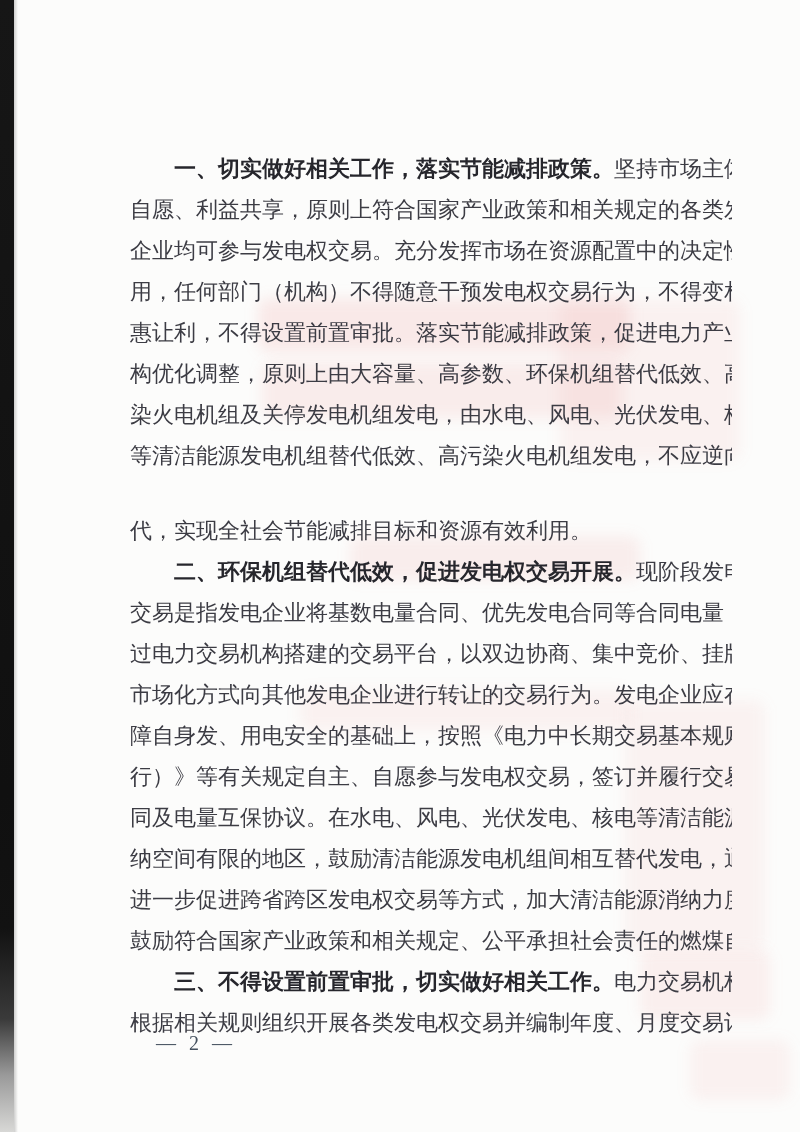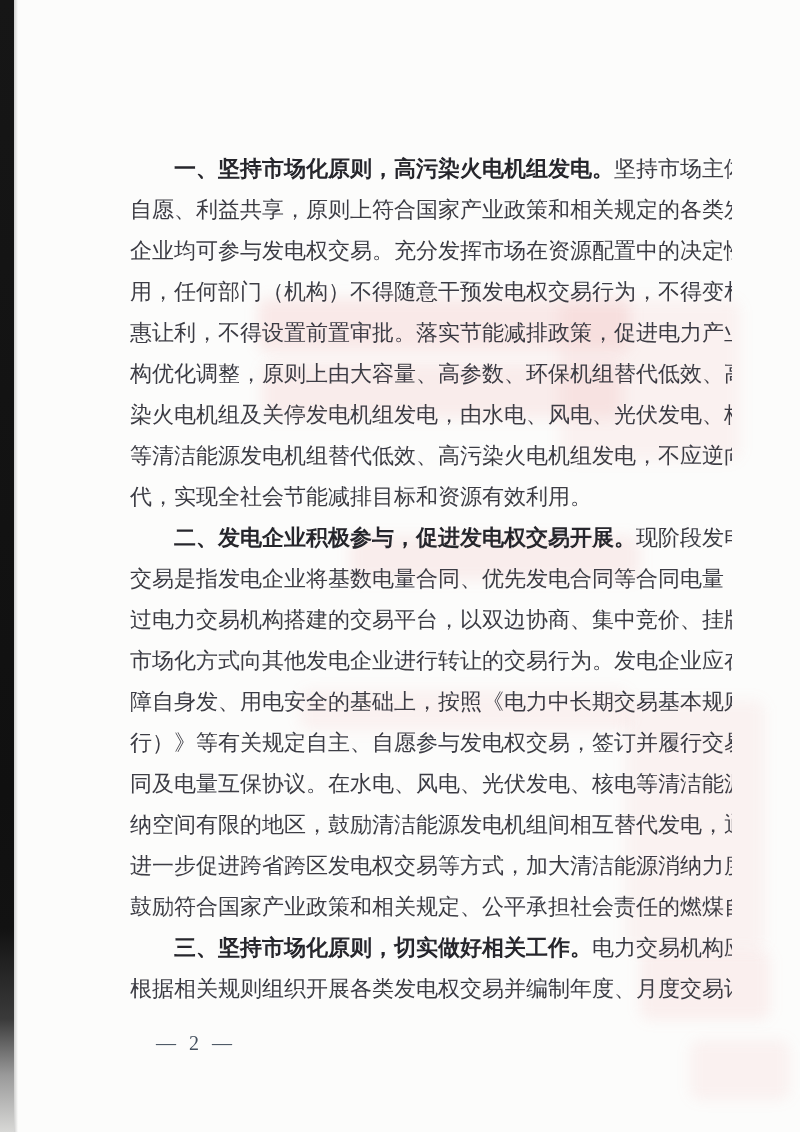--- a/index.html
+++ b/index.html
@@ -53,21 +53,21 @@
     height: 41px;
     line-height: 41px;
     font-size: 22px;
     white-space: nowrap;
     text-align: justify;
     text-align-last: justify;
     text-justify: inter-ideograph;
     overflow: hidden;
   }
   .line.indent { padding-left: 44px; width: 558px; }
-  .line.para-end { text-align-last: left; }
+  .line.para-end { text-align-last: left; margin-top: 34px; }
   .line .seg-bold {
     font-family: "Liberation Sans", sans-serif;
     font-weight: 700;
     color: #26262c;
   }
   .page-number {
     position: absolute;
     left: 156px; top: 1028px;
     height: 30px; line-height: 30px;
     font-size: 20px;
@@ -85,37 +85,37 @@
   <div class="stain s1"></div>
   <div class="stain s2"></div>
   <div class="stain s3"></div>
   <div class="stain s4"></div>
   <div class="stain s5"></div>
   <div class="stain s6"></div>
   <div class="stain s7"></div>
   <div class="stain s8"></div>
 
   <div class="text-block">
-      <div class="line indent"><span class="seg-bold">一、坚持市场化原则，高污染火电机组发电。</span><span>坚持市场主体平等</span></div>
+      <div class="line indent"><span class="seg-bold">一、切实做好相关工作，落实节能减排政策。</span><span>坚持市场主体平等</span></div>
       <div class="line"><span>自愿、利益共享，原则上符合国家产业政策和相关规定的各类发电</span></div>
       <div class="line"><span>企业均可参与发电权交易。充分发挥市场在资源配置中的决定性作</span></div>
       <div class="line"><span>用，任何部门（机构）不得随意干预发电权交易行为，不得变相优</span></div>
       <div class="line"><span>惠让利，不得设置前置审批。落实节能减排政策，促进电力产业结</span></div>
       <div class="line"><span>构优化调整，原则上由大容量、高参数、环保机组替代低效、高污</span></div>
       <div class="line"><span>染火电机组及关停发电机组发电，由水电、风电、光伏发电、核电</span></div>
       <div class="line"><span>等清洁能源发电机组替代低效、高污染火电机组发电，不应逆向替</span></div>
       <div class="line para-end"><span>代，实现全社会节能减排目标和资源有效利用。</span></div>
-      <div class="line indent"><span class="seg-bold">二、发电企业积极参与，促进发电权交易开展。</span><span>现阶段发电权</span></div>
+      <div class="line indent"><span class="seg-bold">二、环保机组替代低效，促进发电权交易开展。</span><span>现阶段发电权</span></div>
       <div class="line"><span>交易是指发电企业将基数电量合同、优先发电合同等合同电量，通</span></div>
       <div class="line"><span>过电力交易机构搭建的交易平台，以双边协商、集中竞价、挂牌等</span></div>
       <div class="line"><span>市场化方式向其他发电企业进行转让的交易行为。发电企业应在保</span></div>
       <div class="line"><span>障自身发、用电安全的基础上，按照《电力中长期交易基本规则（暂</span></div>
       <div class="line"><span>行）》等有关规定自主、自愿参与发电权交易，签订并履行交易合</span></div>
       <div class="line"><span>同及电量互保协议。在水电、风电、光伏发电、核电等清洁能源消</span></div>
       <div class="line"><span>纳空间有限的地区，鼓励清洁能源发电机组间相互替代发电，通过</span></div>
       <div class="line"><span>进一步促进跨省跨区发电权交易等方式，加大清洁能源消纳力度。</span></div>
       <div class="line"><span>鼓励符合国家产业政策和相关规定、公平承担社会责任的燃煤自备</span></div>
-      <div class="line indent"><span class="seg-bold">三、坚持市场化原则，切实做好相关工作。</span><span>电力交易机构应</span></div>
+      <div class="line indent"><span class="seg-bold">三、不得设置前置审批，切实做好相关工作。</span><span>电力交易机构应</span></div>
       <div class="line"><span>根据相关规则组织开展各类发电权交易并编制年度、月度交易计划，</span></div>
     </div>
 
   <div class="page-number">— 2 —</div>
 </div>
 
 </body></html>

